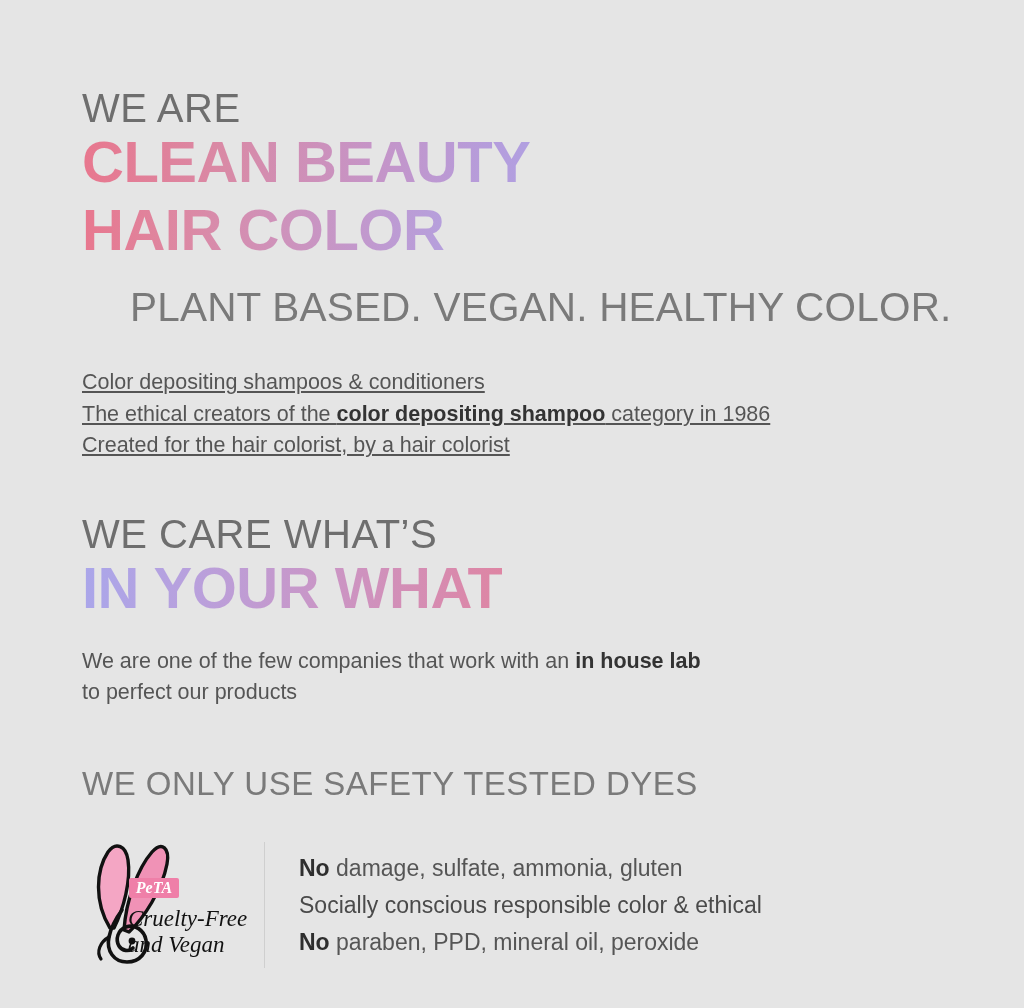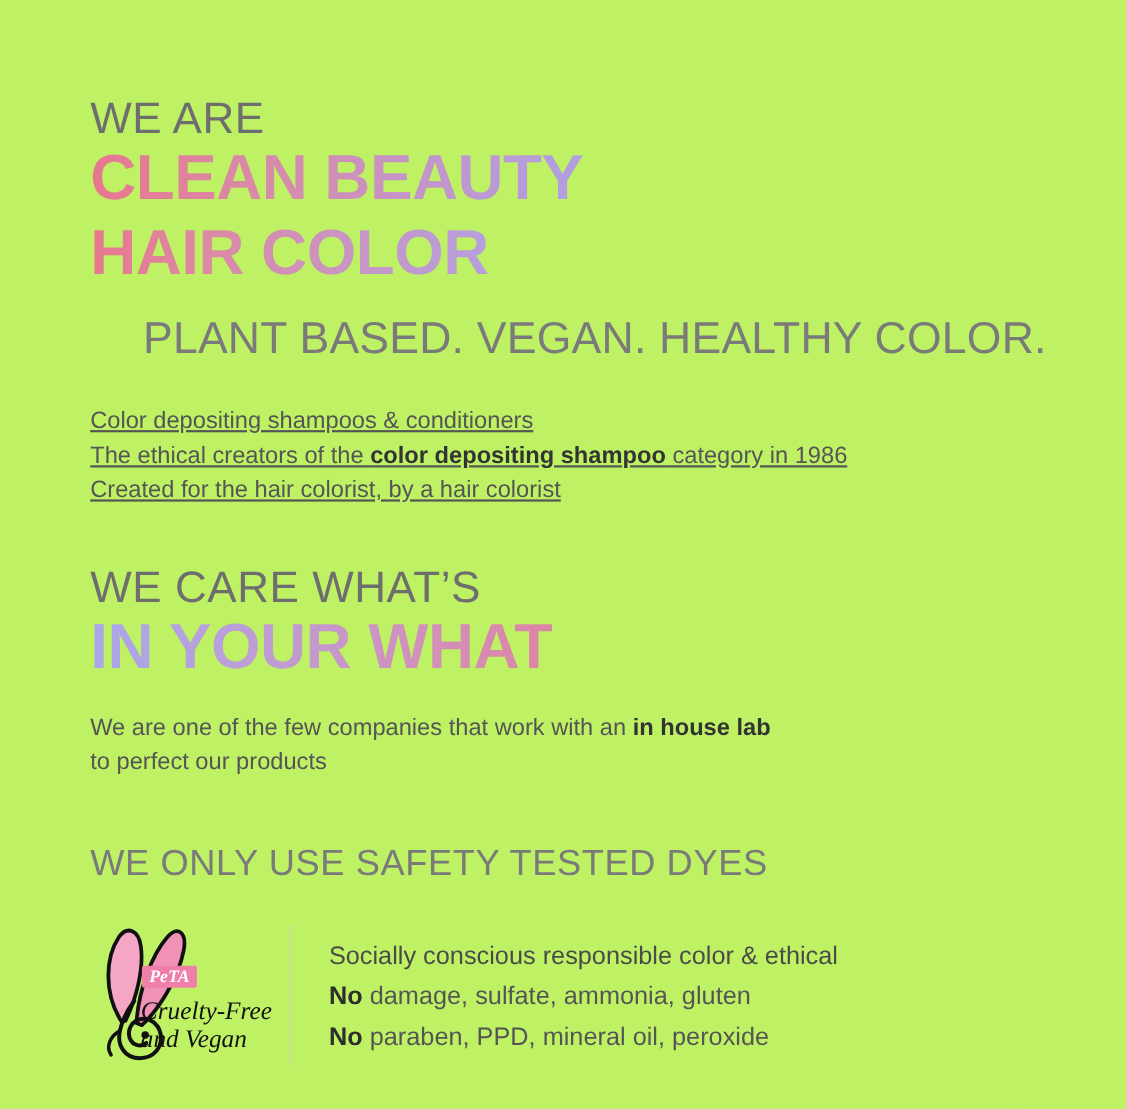--- a/index.html
+++ b/index.html
@@ -145,21 +145,21 @@
   }
   .claim .no {
     font-weight: 700;
     color: #2e2e2e;
   }
   .claim.first { color: #4a4a4a; }
 </style>
 </head>
 <body style="background: rgb(248, 248, 247);">
 
-<div class="page" style="background: #bef264;">
+<div class="page" style="background: #e5e5e5;">
 
   <div>
     <div class="kicker">WE ARE</div>
 
     <div class="headline-block">
       <div class="headline grad-pink-purple-1">CLEAN BEAUTY</div>
       <div class="headline grad-pink-purple-2">HAIR COLOR</div>
     </div>
 
     <div class="tagline s-tagline">PLANT BASED. VEGAN. HEALTHY COLOR.</div>
@@ -204,20 +204,20 @@
         <text x="72" y="53" text-anchor="middle" font-family="Liberation Serif, serif" font-size="16" font-weight="bold" font-style="italic" fill="#ffffff">PeTA</text>
 
         <text x="46" y="86" font-family="Liberation Serif, serif" font-size="23" font-style="italic" fill="#111111">Cruelty-Free</text>
         <text x="46" y="112" font-family="Liberation Serif, serif" font-size="23" font-style="italic" fill="#111111">and Vegan</text>
       </svg>
     </div>
 
     <div class="divider"></div>
 
     <div class="claims">
+      <div class="claim"><span class="no">No</span><span> damage, sulfate, ammonia, gluten</span></div>
       <div class="claim first"><span>Socially conscious responsible color &amp; ethical</span></div>
-      <div class="claim"><span class="no">No</span><span> damage, sulfate, ammonia, gluten</span></div>
       <div class="claim"><span class="no">No</span><span> paraben, PPD, mineral oil, peroxide</span></div>
     </div>
 
   </div>
 
 </div>
 
 </body></html>

